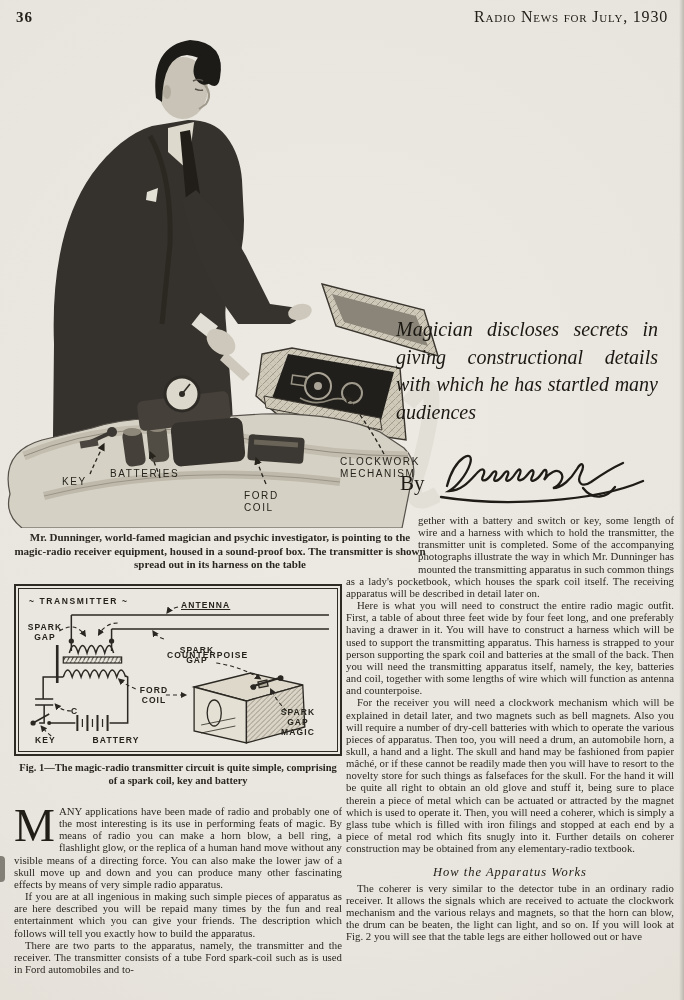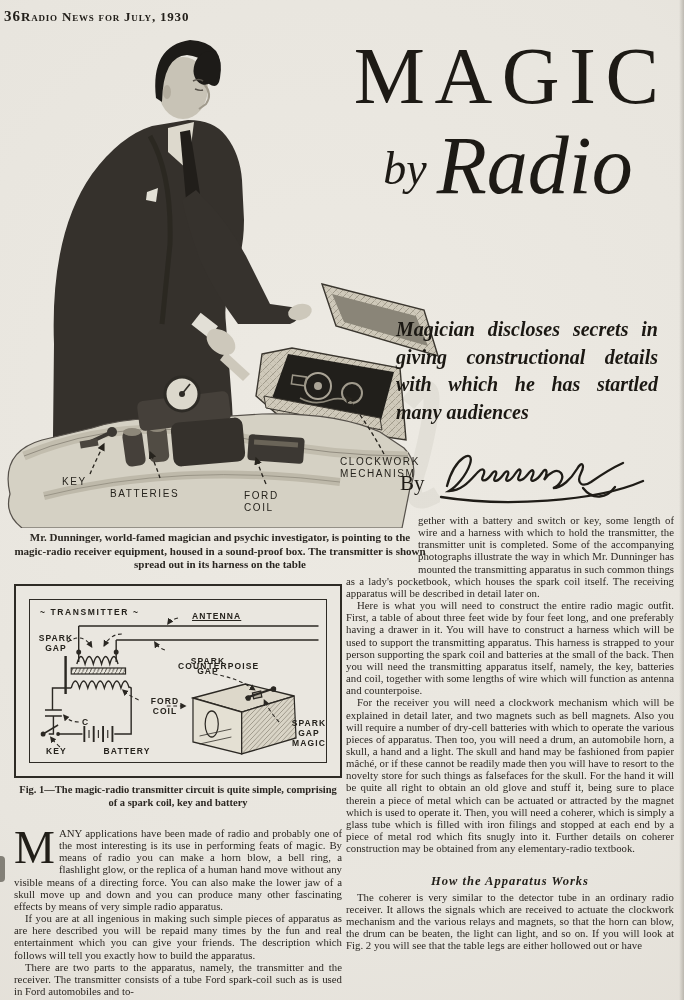--- a/index.html
+++ b/index.html
@@ -5,37 +5,37 @@
   html,body{margin:0;padding:0;}
   body{background:#9d998f;font-family:"Liberation Serif",serif;}
   .page{position:relative;width:684px;height:1000px;overflow:hidden;margin:0 auto;
     background:radial-gradient(130% 95% at 48% 42%, #edeae3 0%, #e8e5de 55%, #ded9d0 100%);
     color:#28251f;}
   .page::after{content:"";position:absolute;right:0;top:0;bottom:0;width:5px;
     background:linear-gradient(to right, rgba(0,0,0,0), rgba(60,55,45,.25));pointer-events:none;}
   .blemish{position:absolute;left:0;top:856px;width:5px;height:26px;background:#4d4940;opacity:.65;border-radius:0 4px 4px 0;}
 
   
-  .hdr{position:absolute;top:8px;left:0;right:0;padding:0 4px;display:flex;align-items:baseline;}
+  .hdr{position:absolute;top:8px;left:0;right:0;padding:0 16px;display:flex;justify-content:space-between;align-items:baseline;}
   .pagenum{font-weight:bold;font-size:15px;letter-spacing:1px;color:#23201b;}
-  .journal{font-variant:small-caps;font-weight:700;font-size:13px;letter-spacing:.8px;color:#23201b;}
+  .journal{font-variant:small-caps;font-weight:400;font-size:16px;letter-spacing:.8px;color:#23201b;}
 
   
   .photo-wrap{position:absolute;left:0;top:24px;width:440px;height:504px;}
   .photo-label{position:absolute;font-family:"Liberation Sans",sans-serif;font-weight:400;
     font-size:10px;letter-spacing:1.6px;color:#26231d;text-align:left;line-height:12px;}
 
   
   .title-block{position:absolute;left:336px;top:30px;width:344px;text-align:center;}
   .t-magic{font-size:80px;line-height:92px;letter-spacing:.12em;color:#1d1a15;font-weight:500;margin-left:6px;}
   .t-row{display:flex;align-items:flex-end;justify-content:center;margin-top:2px;}
   .t-by{font-style:italic;font-size:46px;line-height:46px;color:#1d1a15;margin:0 10px 16px 0;}
   .t-radio{font-style:italic;font-size:82px;line-height:84px;color:#1d1a15;}
 
-  .subtitle{position:absolute;left:396px;top:316px;width:262px;font-style:italic;font-weight:bold;
+  .subtitle{position:absolute;left:396px;top:316px;width:262px;font-style:italic;font-weight:normal;
     font-size:20px;line-height:27.5px;text-align:justify;color:#1b1813;}
 
   .byline{position:absolute;left:400px;top:444px;width:272px;display:flex;align-items:flex-end;}
   .by-label{font-size:21px;color:#1d1a15;margin:0 6px 10px 0;}
   .sr{position:absolute;width:1px;height:1px;overflow:hidden;clip:rect(0 0 0 0);opacity:0;}
 
   
   .photo-caption{position:absolute;left:14px;top:531px;width:412px;font-weight:bold;
     font-size:11px;line-height:13.6px;text-align:center;color:#2b2722;}
 
@@ -44,27 +44,27 @@
     font-size:10.8px;line-height:12.15px;text-align:justify;color:#2b2722;}
   .col-left{left:14px;}
   .col-right{left:346px;top:514px;width:328px;}
   .col p{margin:0;}
   .col p.ind{text-indent:11px;}
   .wrap-spacer{float:left;width:72px;height:50px;}
 
   .dropcap{float:left;font-size:46px;line-height:37px;padding:2px 4px 0 0;color:#211e18;font-weight:500;}
 
   
-  .figure{border:2px solid #2e2b25;padding:13px;background:#eae7e0;}
+  .figure{border:2px solid #2e2b25;padding:2px;background:#eae7e0;}
   .figure-inner{border:1px solid #2e2b25;height:162px;position:relative;}
   .fig-label{position:absolute;font-family:"Liberation Sans",sans-serif;font-weight:700;
     font-size:8.5px;letter-spacing:1.1px;color:#26231d;text-align:center;line-height:10px;}
   .fig-caption{width:318px;margin:5px auto 18px;font-weight:bold;font-size:10.5px;line-height:13px;text-align:center;color:#2b2722;}
 
-  .works-heading{margin:21px 0 3px;font-size:12.5px;font-weight:bold;font-style:italic;text-align:center;letter-spacing:1px;color:#23201a;}
+  .works-heading{margin:12px 0 3px;font-size:12.5px;font-weight:normal;font-style:italic;text-align:center;letter-spacing:1px;color:#23201a;}
 </style>
 </head>
 <body>
 
 <div class="page">
   <div class="blemish"></div>
 
   <div class="hdr">
     <span class="pagenum">36</span>
     <span class="journal">Radio News for July, 1930</span>
@@ -147,32 +147,25 @@
       </g>
 
       <g stroke="#26231d" stroke-width="1.3" stroke-dasharray="4 3" fill="none">
         <path d="M90,450 Q96,436 104,420" marker-end="url(#parr)"></path>
         <path d="M160,454 Q156,442 150,428" marker-end="url(#parr)"></path>
         <path d="M266,460 Q260,446 256,434" marker-end="url(#parr)"></path>
         <path d="M384,430 Q368,400 346,372" marker-end="url(#parr)"></path>
       </g>
     </svg>
     <div class="photo-label" style="left:62px;top:452px;width:60px;">KEY</div>
-    <div class="photo-label" style="left:110px;top:464px;width:104px;">BATTERIES</div>
+    <div class="photo-label" style="left:110px;top:444px;width:104px;">BATTERIES</div>
     <div class="photo-label" style="left:244px;top:466px;width:48px;">FORD COIL</div>
     <div class="photo-label" style="left:340px;top:432px;width:100px;">CLOCKWORK MECHANISM</div>
   </div>
 
-  <div class="title-block">
-    <div class="t-magic">MAGIC</div>
-    <div class="t-row">
-      <span class="t-by">by</span>
-      <span class="t-radio">Radio</span>
-    </div>
-  </div>
 
   <div class="subtitle">Magician discloses secrets in giving constructional details with which he has startled many audiences</div>
 
   <div class="byline">
     <span class="by-label">By</span>
     <span class="sr">Dunninger</span>
     <svg width="224" height="62" viewBox="0 0 224 62">
       <g stroke="#1f1c17" stroke-width="2.3" fill="none" stroke-linecap="round">
         <path d="M16,42 C24,12 44,4 39,20 C35,32 25,43 18,47 C32,47 41,34 47,28 C52,23 55,26 52,32 C49,38 55,38 60,31 C64,25 67,27 64,33 C61,39 67,38 72,31 C76,25 79,27 76,33 C73,39 79,38 84,30 C89,22 91,26 88,32 C85,38 91,38 97,30 C102,23 104,27 101,33 C98,39 105,38 111,29 C116,21 117,30 113,36 C118,29 126,24 130,29 C134,34 128,42 122,44 C131,44 140,35 146,25 C151,16 154,21 150,29 C145,39 151,44 160,38 C170,31 181,24 192,19"></path>
         <path d="M152,44 C162,57 176,54 184,43"></path>

